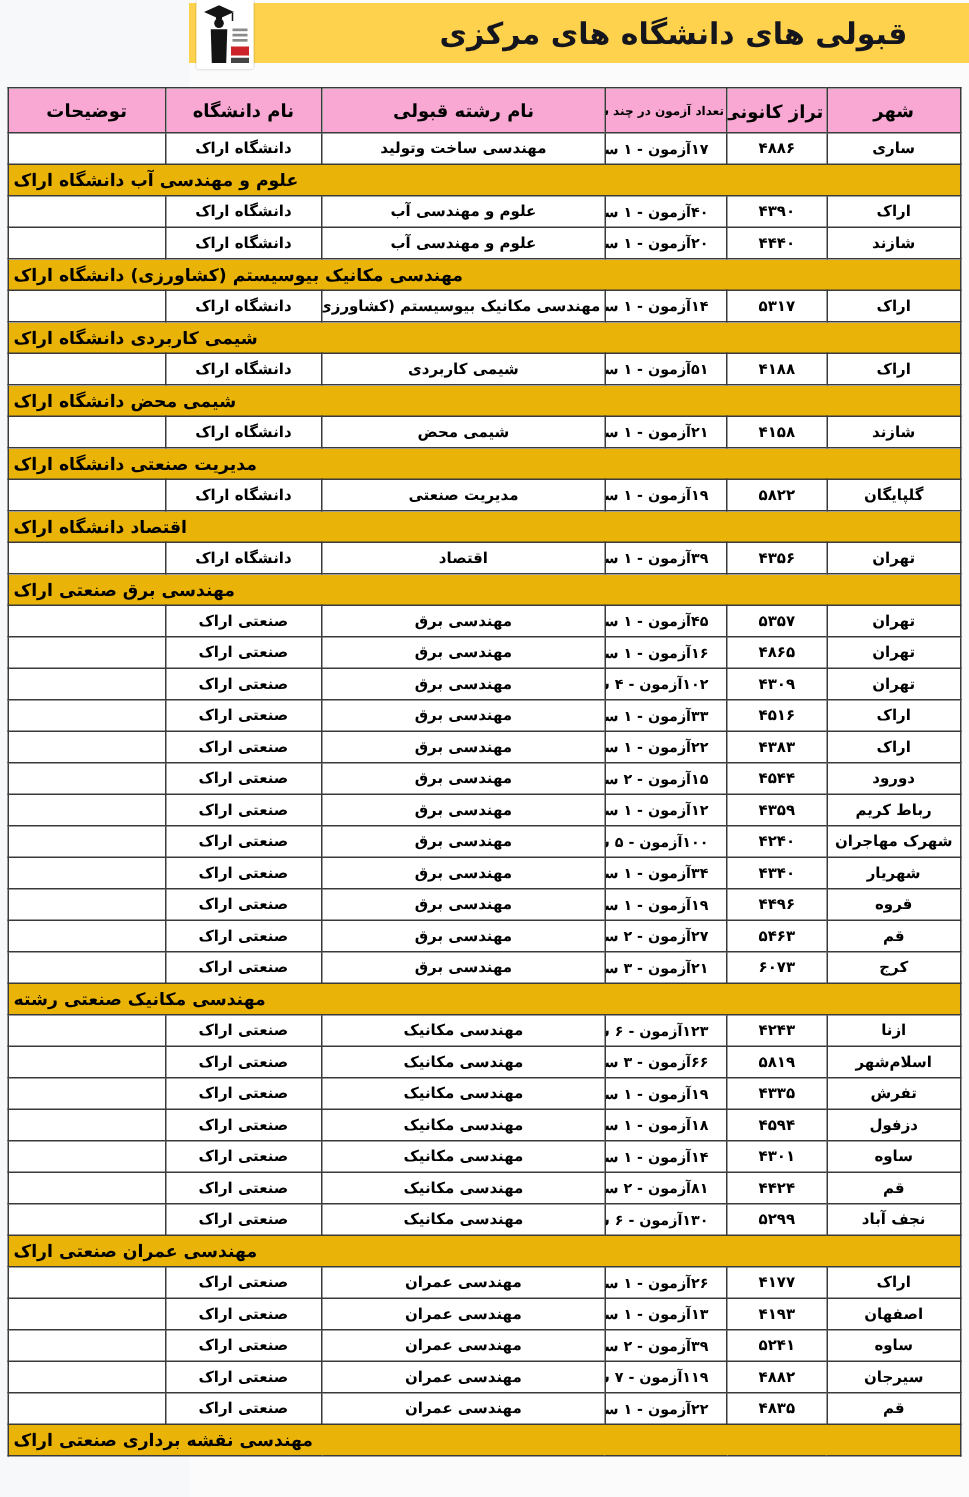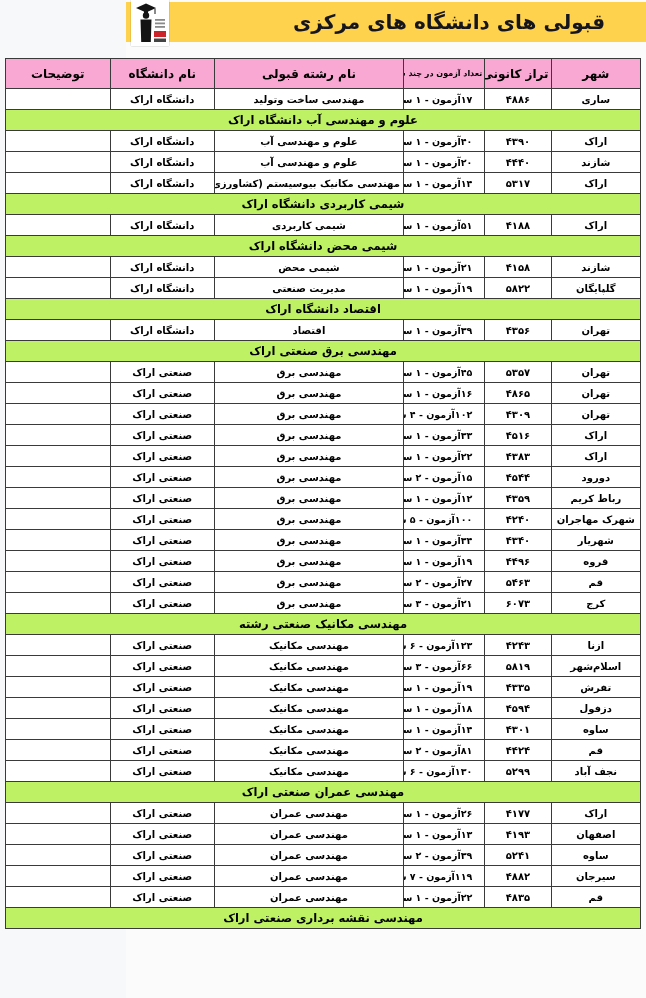--- a/index.html
+++ b/index.html
@@ -40,22 +40,22 @@
     font-size:12px;font-weight:bold;color:#000;text-align:center;
     padding:0 2px;
   }
   thead th.small-header{font-size:8px;font-weight:bold;}
   tbody td{
     height:20px;font-size:10px;font-weight:bold;color:#000;
     text-align:center;padding:0 3px;background:#fff;
   }
   tbody td.exams{text-align:right;font-size:9.5px;padding-right:12px;}
   tr.section td{
-    background:#bef264;font-size:11.5px;font-weight:bold;
-    text-align:center;height:20px;
+    background:#eab308;font-size:11.5px;font-weight:bold;
+    text-align:left;height:20px;
   }
 </style>
 </head>
 <body>
 
 <div class="page">
 
   <header class="title-bar">
     <h1 class="page-title">قبولی های دانشگاه های مرکزی</h1>
   </header>
@@ -116,20 +116,23 @@
           <td></td>
         </tr>
         <tr>
           <td>شازند</td>
           <td>۴۴۴۰</td>
           <td class="exams">۲۰آزمون - ۱ سال</td>
           <td>علوم و مهندسی آب</td>
           <td>دانشگاه اراک</td>
           <td></td>
         </tr>
+        <tr class="section">
+          <td colspan="6">مهندسی مکانیک بیوسیستم (کشاورزی) دانشگاه اراک</td>
+        </tr>
         <tr>
           <td>اراک</td>
           <td>۵۳۱۷</td>
           <td class="exams">۱۴آزمون - ۱ سال</td>
           <td>مهندسی مکانیک بیوسیستم (کشاورزی)</td>
           <td>دانشگاه اراک</td>
           <td></td>
         </tr>
         <tr class="section">
           <td colspan="6">شیمی کاربردی دانشگاه اراک</td>
@@ -146,20 +149,23 @@
           <td colspan="6">شیمی محض دانشگاه اراک</td>
         </tr>
         <tr>
           <td>شازند</td>
           <td>۴۱۵۸</td>
           <td class="exams">۲۱آزمون - ۱ سال</td>
           <td>شیمی محض</td>
           <td>دانشگاه اراک</td>
           <td></td>
         </tr>
+        <tr class="section">
+          <td colspan="6">مدیریت صنعتی دانشگاه اراک</td>
+        </tr>
         <tr>
           <td>گلپایگان</td>
           <td>۵۸۲۲</td>
           <td class="exams">۱۹آزمون - ۱ سال</td>
           <td>مدیریت صنعتی</td>
           <td>دانشگاه اراک</td>
           <td></td>
         </tr>
         <tr class="section">
           <td colspan="6">اقتصاد دانشگاه اراک</td>

